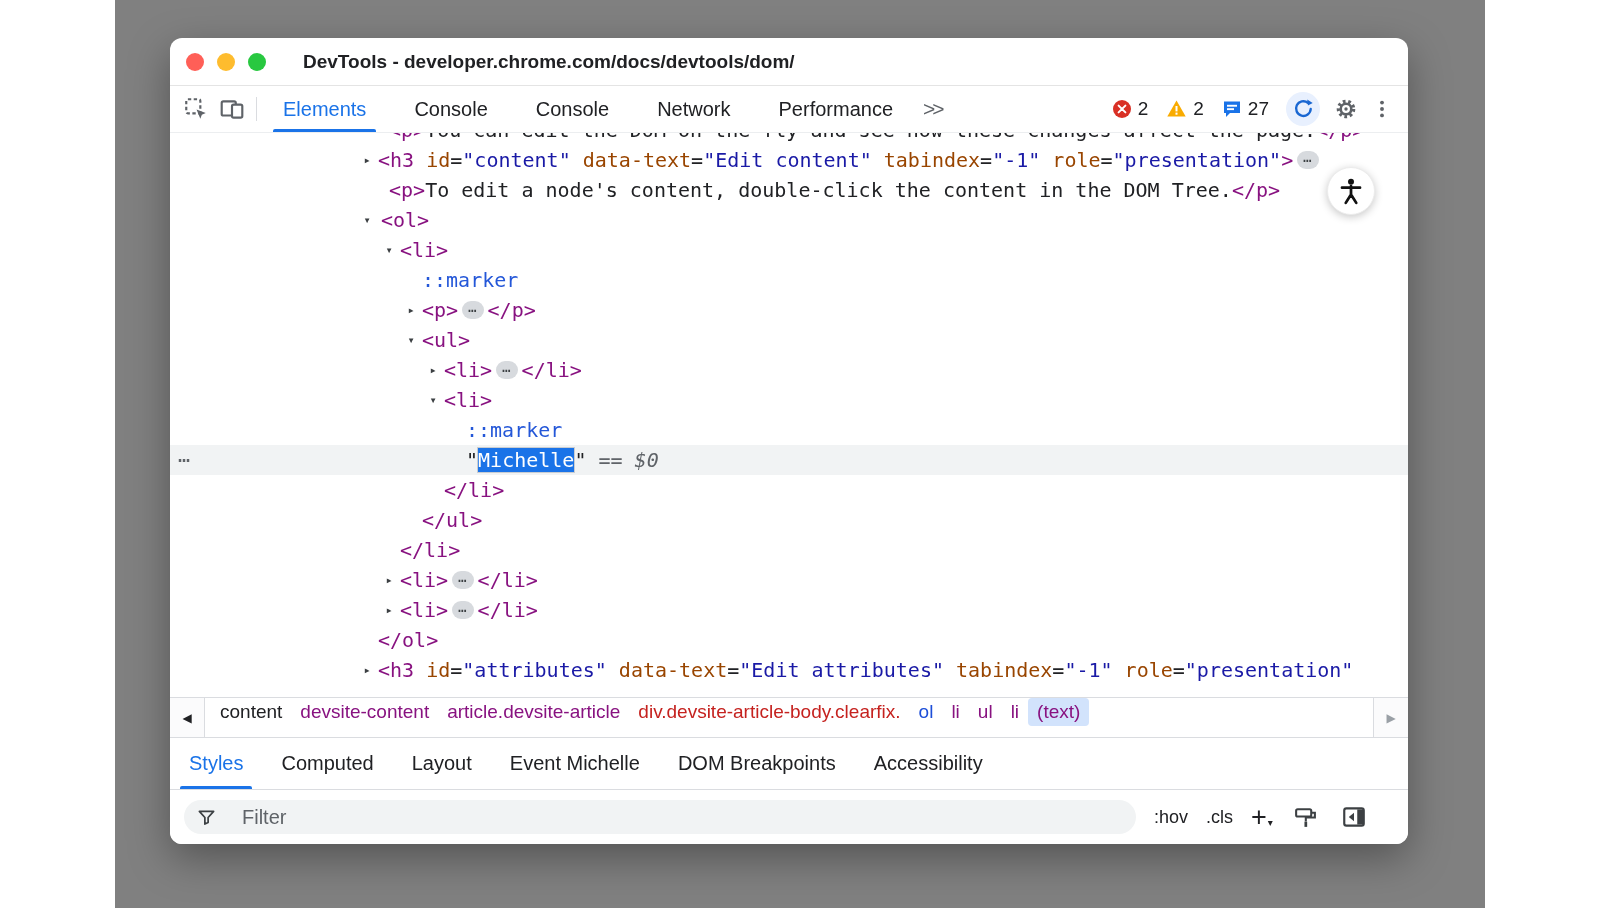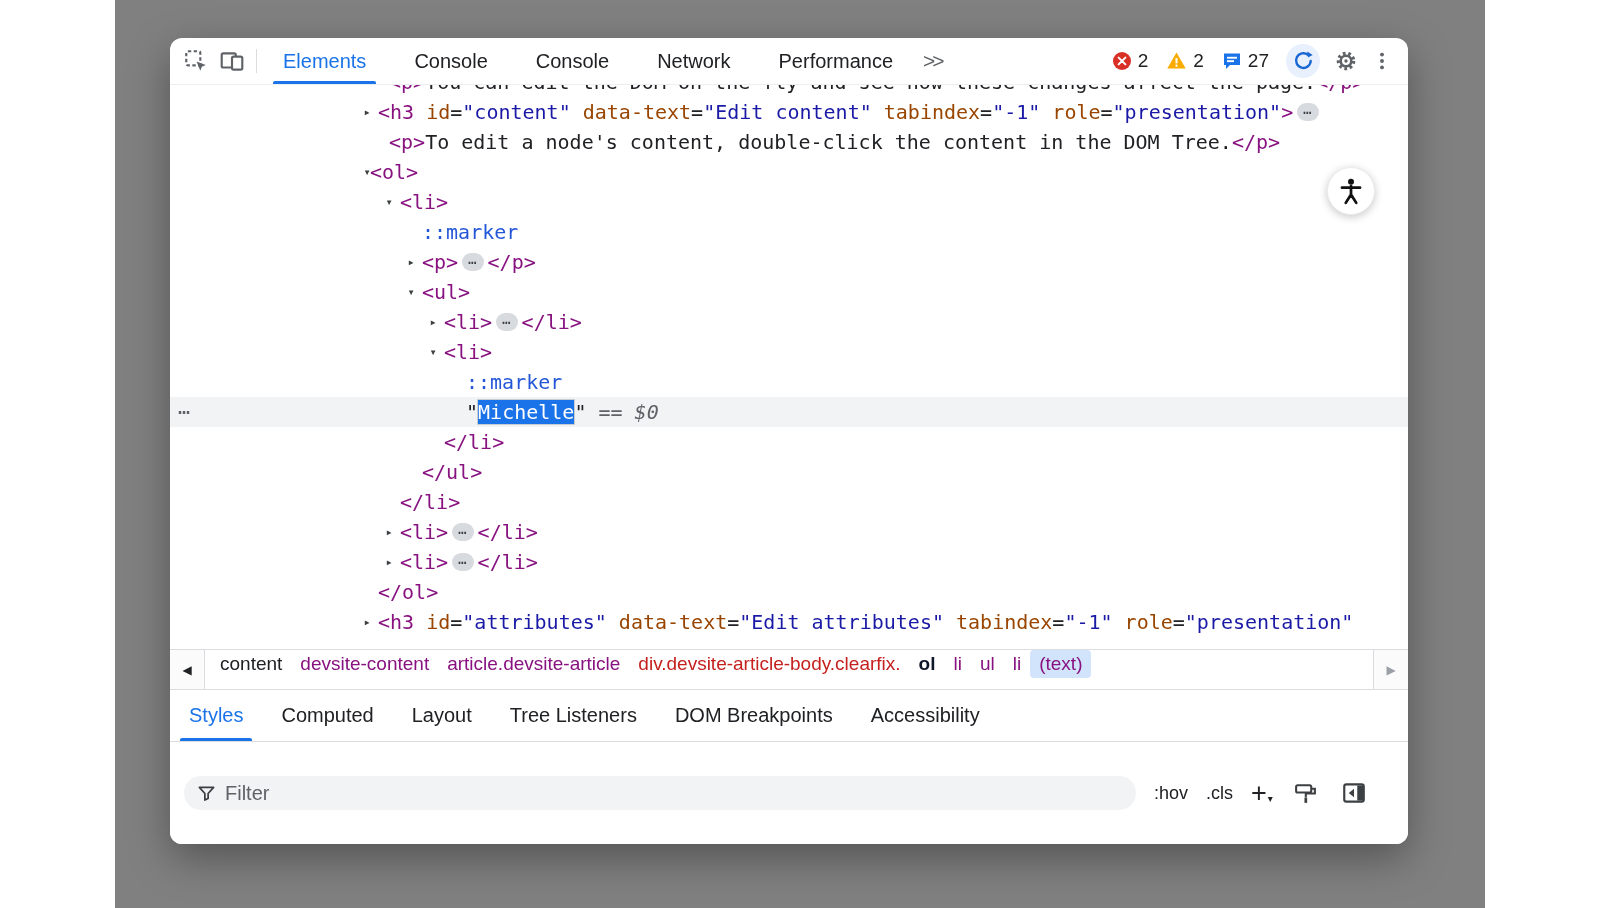--- a/index.html
+++ b/index.html
@@ -67,40 +67,46 @@
   .crumbs{flex:1;display:flex;align-items:flex-start;padding-left:6px;overflow:hidden;}
   .crumb{padding:3px 9px;white-space:nowrap;flex:0 0 auto;}
   .crumb.selected{background:var(--crumbbg,#d2e3fc);border-radius:4px;}
   
   .stabs{height:52px;flex:0 0 52px;display:flex;align-items:stretch;border-top:1px solid #dadce0;box-sizing:border-box;background:#fff;}
   .stab{padding:0 19px;display:flex;align-items:center;font-size:20px;color:#202124;position:relative;white-space:nowrap;}
   .stab.active{color:var(--accent,#1a73e8);}
   .stab.active::after{content:"";position:absolute;left:10px;right:10px;bottom:0;height:3px;background:var(--accent,#1a73e8);border-radius:2px 2px 0 0;}
   
   .filterbar{flex:1;display:flex;align-items:center;gap:18px;padding:0 14px;border-top:1px solid #dadce0;box-sizing:border-box;background:#fff;}
-  .finput{flex:1;max-width:952px;height:34px;background:#f1f3f4;border-radius:17px;display:flex;align-items:center;gap:9px;padding:0 13px;color:#5f6368;font-size:20px;box-sizing:border-box;}
+  .finput{flex:1;max-width:952px;height:34px;background:#f1f3f4;border-radius:17px;display:flex;align-items:center;gap:26px;padding:0 13px;color:#5f6368;font-size:20px;box-sizing:border-box;}
   .frl{font-size:18px;color:#202124;white-space:nowrap;}
   .plusbtn{display:flex;align-items:flex-end;color:#202124;}
   .plus-glyph{font-size:27px;line-height:24px;}
   .plus-caret{font-size:10px;color:#202124;margin-left:1px;margin-bottom:1px;}
   .fico{width:30px;height:28px;display:flex;align-items:center;justify-content:center;flex:0 0 auto;}
   
   .a11y-fab{
     position:absolute;right:33px;top:129px;width:46px;height:46px;border-radius:50%;
     background:#fff;border:1px solid #ececec;box-shadow:0 2px 8px rgba(0,0,0,.22);
     display:flex;align-items:center;justify-content:center;
   }
 </style>
 </head>
 <body style="--backdrop: #808080; --accent: #1a73e8; --tag: #881280; --attr: #994500; --value: #1a1aa6; --text: #202124; --pseudo: #2457d8; --selection: #1a73e8; --error: #d93025; --warning: #f9ab00; --issue: #1a73e8; --rowbg: #f1f3f4; --crumbbg: #d2e3fc;">
 
 <div class="backdrop"></div>
 
 <div class="window">
 
+  <div class="titlebar">
+    <span class="light red"></span>
+    <span class="light yellow"></span>
+    <span class="light green"></span>
+    <span class="title">DevTools - developer.chrome.com/docs/devtools/dom/</span>
+  </div>
 
   <div class="toolbar">
     <span class="tbtn">
       <svg width="26" height="26" viewBox="0 0 24 24">
         <rect x="3" y="3" width="13" height="13" rx="1.5" fill="none" stroke="#5f6368" stroke-width="2" stroke-dasharray="3.1 2.3"></rect>
         <path d="M12.5 12.5 L21 15.8 L17.4 17.2 L16 21 Z" fill="#5f6368"></path>
       </svg>
     </span>
     <span class="tbtn">
       <svg width="26" height="26" viewBox="0 0 24 24">
@@ -162,21 +168,21 @@
         <circle cx="12" cy="12" r="2.1" fill="#5f6368"></circle>
         <circle cx="12" cy="19" r="2.1" fill="#5f6368"></circle>
       </svg>
     </span>
   </div>
 
   <div class="tree" id="dom-tree">
       <div class="trow"><span class="tks" style="left: 219px;"><span class="c-tag">&lt;p&gt;</span><span class="c-txt">You can edit the DOM on the fly and see how these changes affect the page.</span><span class="c-tag">&lt;/p&gt;</span></span></div>
       <div class="trow"><span class="arrow" style="left: 189px;">▸</span><span class="tks" style="left: 208px;"><span class="c-tag">&lt;h3</span><span class="c-attr"> id</span><span class="c-pun">=</span><span class="c-val">"content"</span><span class="c-attr"> data-text</span><span class="c-pun">=</span><span class="c-val">"Edit content"</span><span class="c-attr"> tabindex</span><span class="c-pun">=</span><span class="c-val">"-1"</span><span class="c-attr"> role</span><span class="c-pun">=</span><span class="c-val">"presentation"</span><span class="c-tag">&gt;</span><span class="c-dots">⋯</span></span></div>
       <div class="trow"><span class="tks" style="left: 219px;"><span class="c-tag">&lt;p&gt;</span><span class="c-txt">To edit a node's content, double-click the content in the DOM Tree.</span><span class="c-tag">&lt;/p&gt;</span></span></div>
-      <div class="trow"><span class="arrow" style="left: 189px;">▾</span><span class="tks" style="left: 200px;"><span class="c-tag">&lt;ol&gt;</span></span></div>
+      <div class="trow"><span class="arrow" style="left: 189px;">▾</span><span class="tks" style="left: 211px;"><span class="c-tag">&lt;ol&gt;</span></span></div>
       <div class="trow"><span class="arrow" style="left: 211px;">▾</span><span class="tks" style="left: 230px;"><span class="c-tag">&lt;li&gt;</span></span></div>
       <div class="trow"><span class="tks" style="left: 252px;"><span class="c-psd">::marker</span></span></div>
       <div class="trow"><span class="arrow" style="left: 233px;">▸</span><span class="tks" style="left: 252px;"><span class="c-tag">&lt;p&gt;</span><span class="c-dots">⋯</span><span class="c-tag">&lt;/p&gt;</span></span></div>
       <div class="trow"><span class="arrow" style="left: 233px;">▾</span><span class="tks" style="left: 252px;"><span class="c-tag">&lt;ul&gt;</span></span></div>
       <div class="trow"><span class="arrow" style="left: 255px;">▸</span><span class="tks" style="left: 274px;"><span class="c-tag">&lt;li&gt;</span><span class="c-dots">⋯</span><span class="c-tag">&lt;/li&gt;</span></span></div>
       <div class="trow"><span class="arrow" style="left: 255px;">▾</span><span class="tks" style="left: 274px;"><span class="c-tag">&lt;li&gt;</span></span></div>
       <div class="trow"><span class="tks" style="left: 296px;"><span class="c-psd">::marker</span></span></div>
       <div class="trow sel-row"><span class="lead-dots">⋯</span><span class="tks" style="left: 296px;"><span class="c-q">"</span><span class="edit-box"><span class="c-sel">Michelle</span></span><span class="c-q">"</span><span class="c-eq"> == </span><span class="c-var">$0</span></span></div>
       <div class="trow"><span class="tks" style="left: 274px;"><span class="c-tag">&lt;/li&gt;</span></span></div>
       <div class="trow"><span class="tks" style="left: 252px;"><span class="c-tag">&lt;/ul&gt;</span></span></div>
@@ -189,36 +195,36 @@
 
   <div class="crumbbar">
     <div class="cnav left">
       <span>◀</span>
     </div>
     <div class="crumbs" id="crumbs">
         <span class="crumb" style="color: rgb(32, 33, 36);">content</span>
         <span class="crumb" style="color: rgb(136, 18, 128);">devsite-content</span>
         <span class="crumb" style="color: rgb(136, 18, 128);">article.devsite-article</span>
         <span class="crumb" style="color: rgb(197, 34, 31);">div.devsite-article-body.clearfix.</span>
-        <span class="crumb" style="color: #0f172a; font-weight: bold;">ol</span>
+        <span class="crumb" style="color: #1d4ed8;">ol</span>
         <span class="crumb" style="color: rgb(136, 18, 128);">li</span>
         <span class="crumb" style="color: rgb(136, 18, 128);">ul</span>
         <span class="crumb" style="color: rgb(136, 18, 128);">li</span>
         <span class="crumb selected" style="color: rgb(136, 18, 128);">(text)</span>
       </div>
     <div class="cnav right">
       <span>▶</span>
     </div>
   </div>
 
   <div class="stabs" id="styles-tabs">
       <div class="stab active">Styles</div>
       <div class="stab">Computed</div>
       <div class="stab">Layout</div>
-      <div class="stab">Tree Listeners</div>
+      <div class="stab">Event Michelle</div>
       <div class="stab">DOM Breakpoints</div>
       <div class="stab">Accessibility</div>
     </div>
 
   <div class="filterbar">
     <div class="finput">
       <svg width="19" height="19" viewBox="0 0 20 20">
         <path d="M2.5 3.5 h15 l-5.8 6.5 v5.2 l-3.4 1.7 v-6.9 Z" fill="none" stroke="#3c4043" stroke-width="1.8" stroke-linejoin="round"></path>
       </svg>
       <span>Filter</span>

